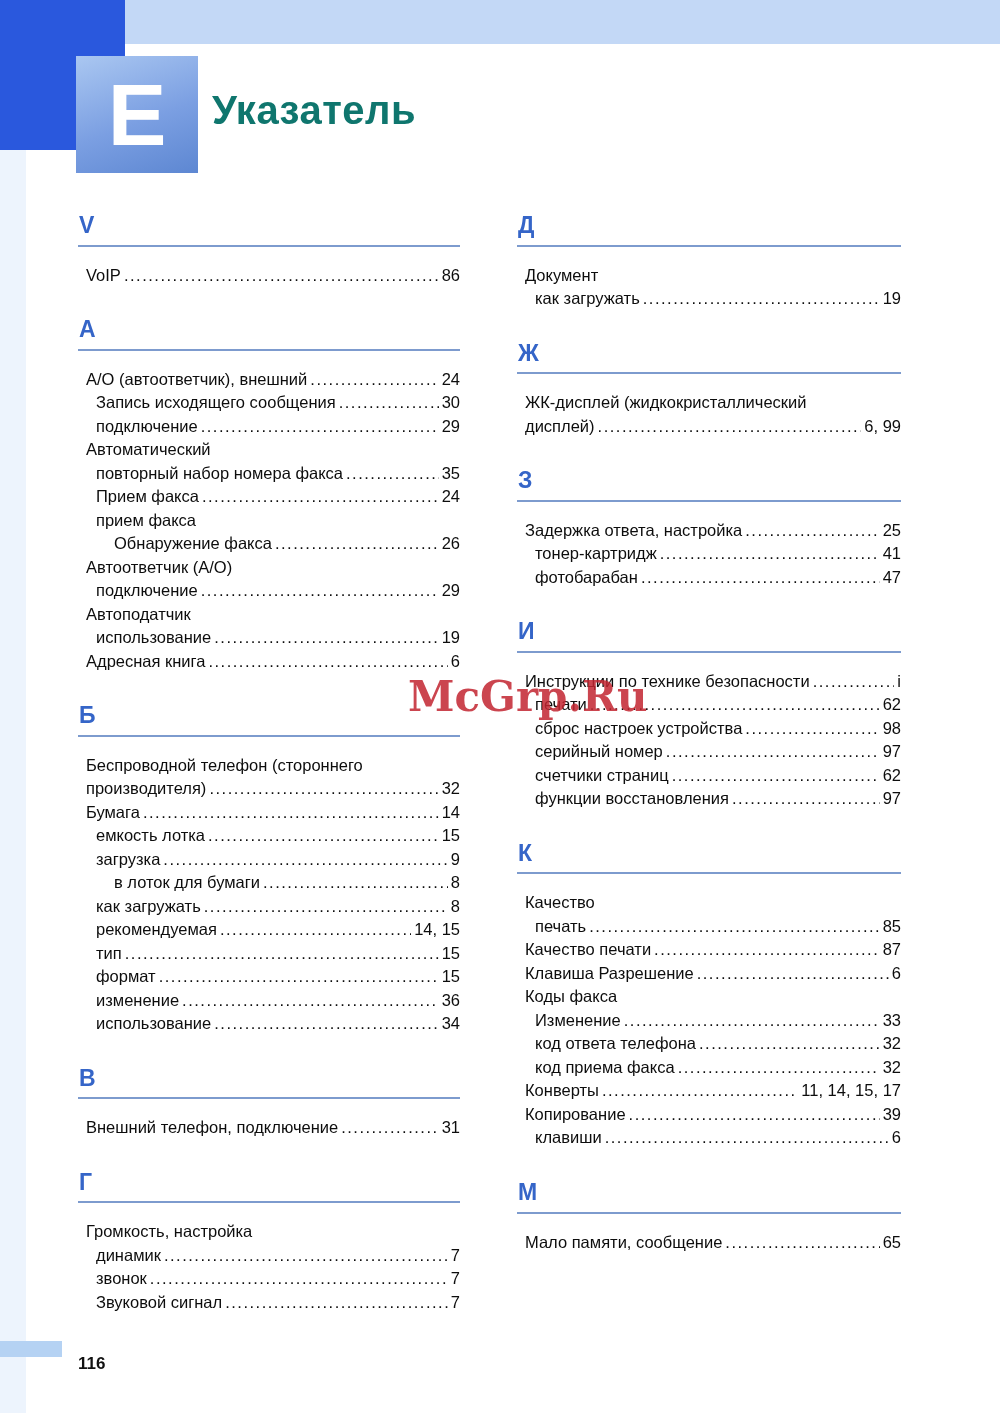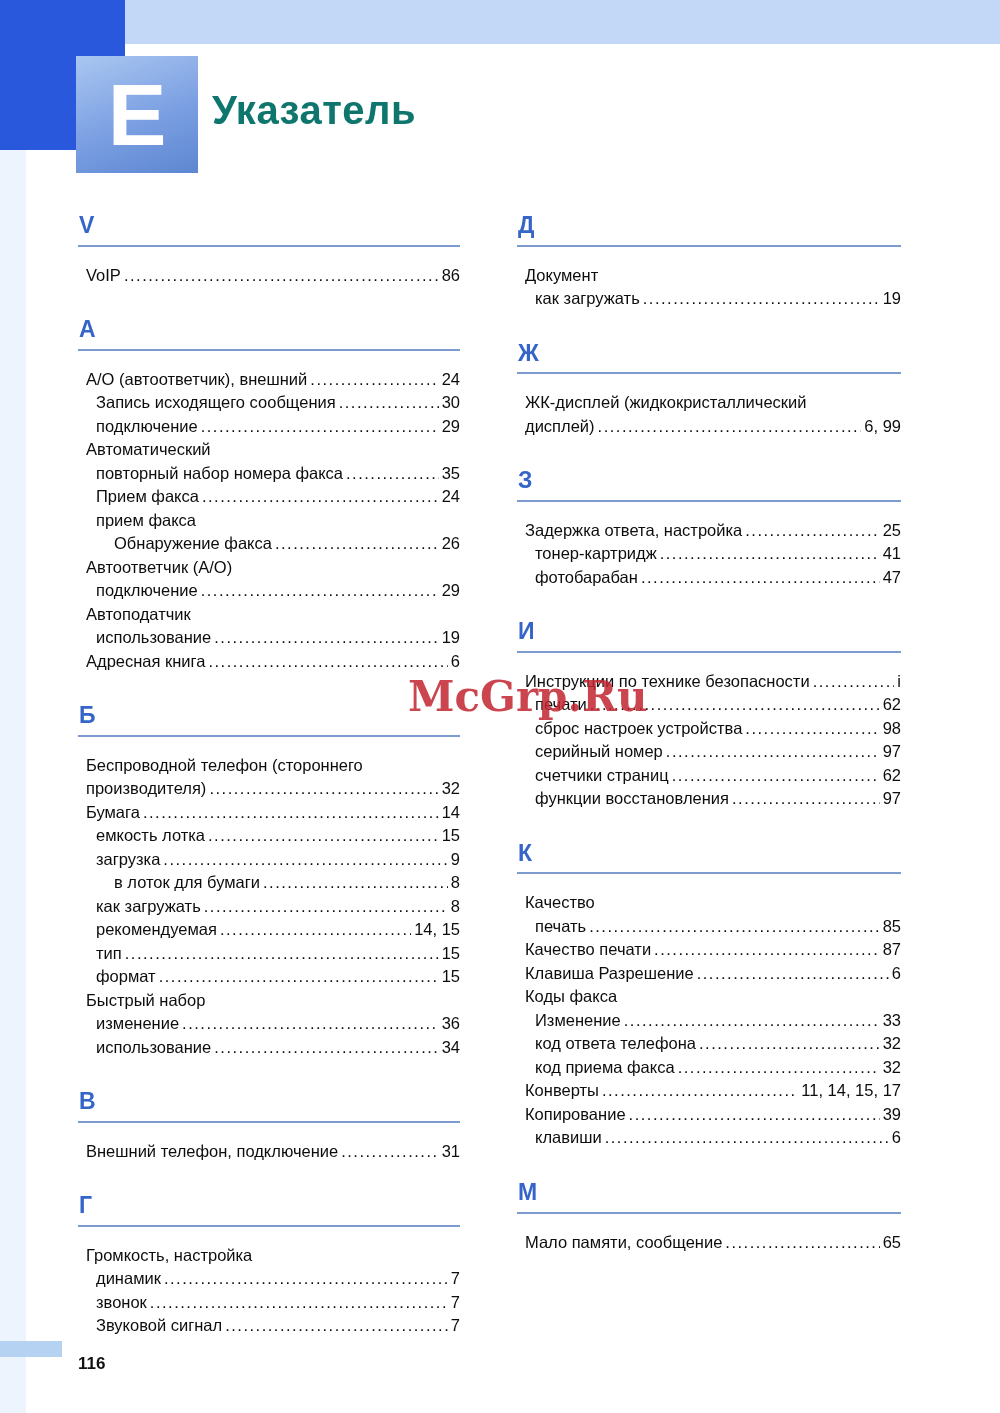--- a/index.html
+++ b/index.html
@@ -238,25 +238,20 @@
               <span class="page-ref">15</span>
             </div>
           </div>
           <div class="index-entry indent-1">
             <div class="entry-line">
               <span class="entry-text">формат</span>
               <span class="dot-leader">............................................................................................................................................</span>
               <span class="page-ref">15</span>
             </div>
           </div>
-          <div class="index-entry indent-0">
-            <div class="entry-line">
-              <span class="entry-text">Быстрый набор</span>
-            </div>
-          </div>
           <div class="index-entry indent-1">
             <div class="entry-line">
               <span class="entry-text">изменение</span>
               <span class="dot-leader">............................................................................................................................................</span>
               <span class="page-ref">36</span>
             </div>
           </div>
           <div class="index-entry indent-1">
             <div class="entry-line">
               <span class="entry-text">использование</span>

